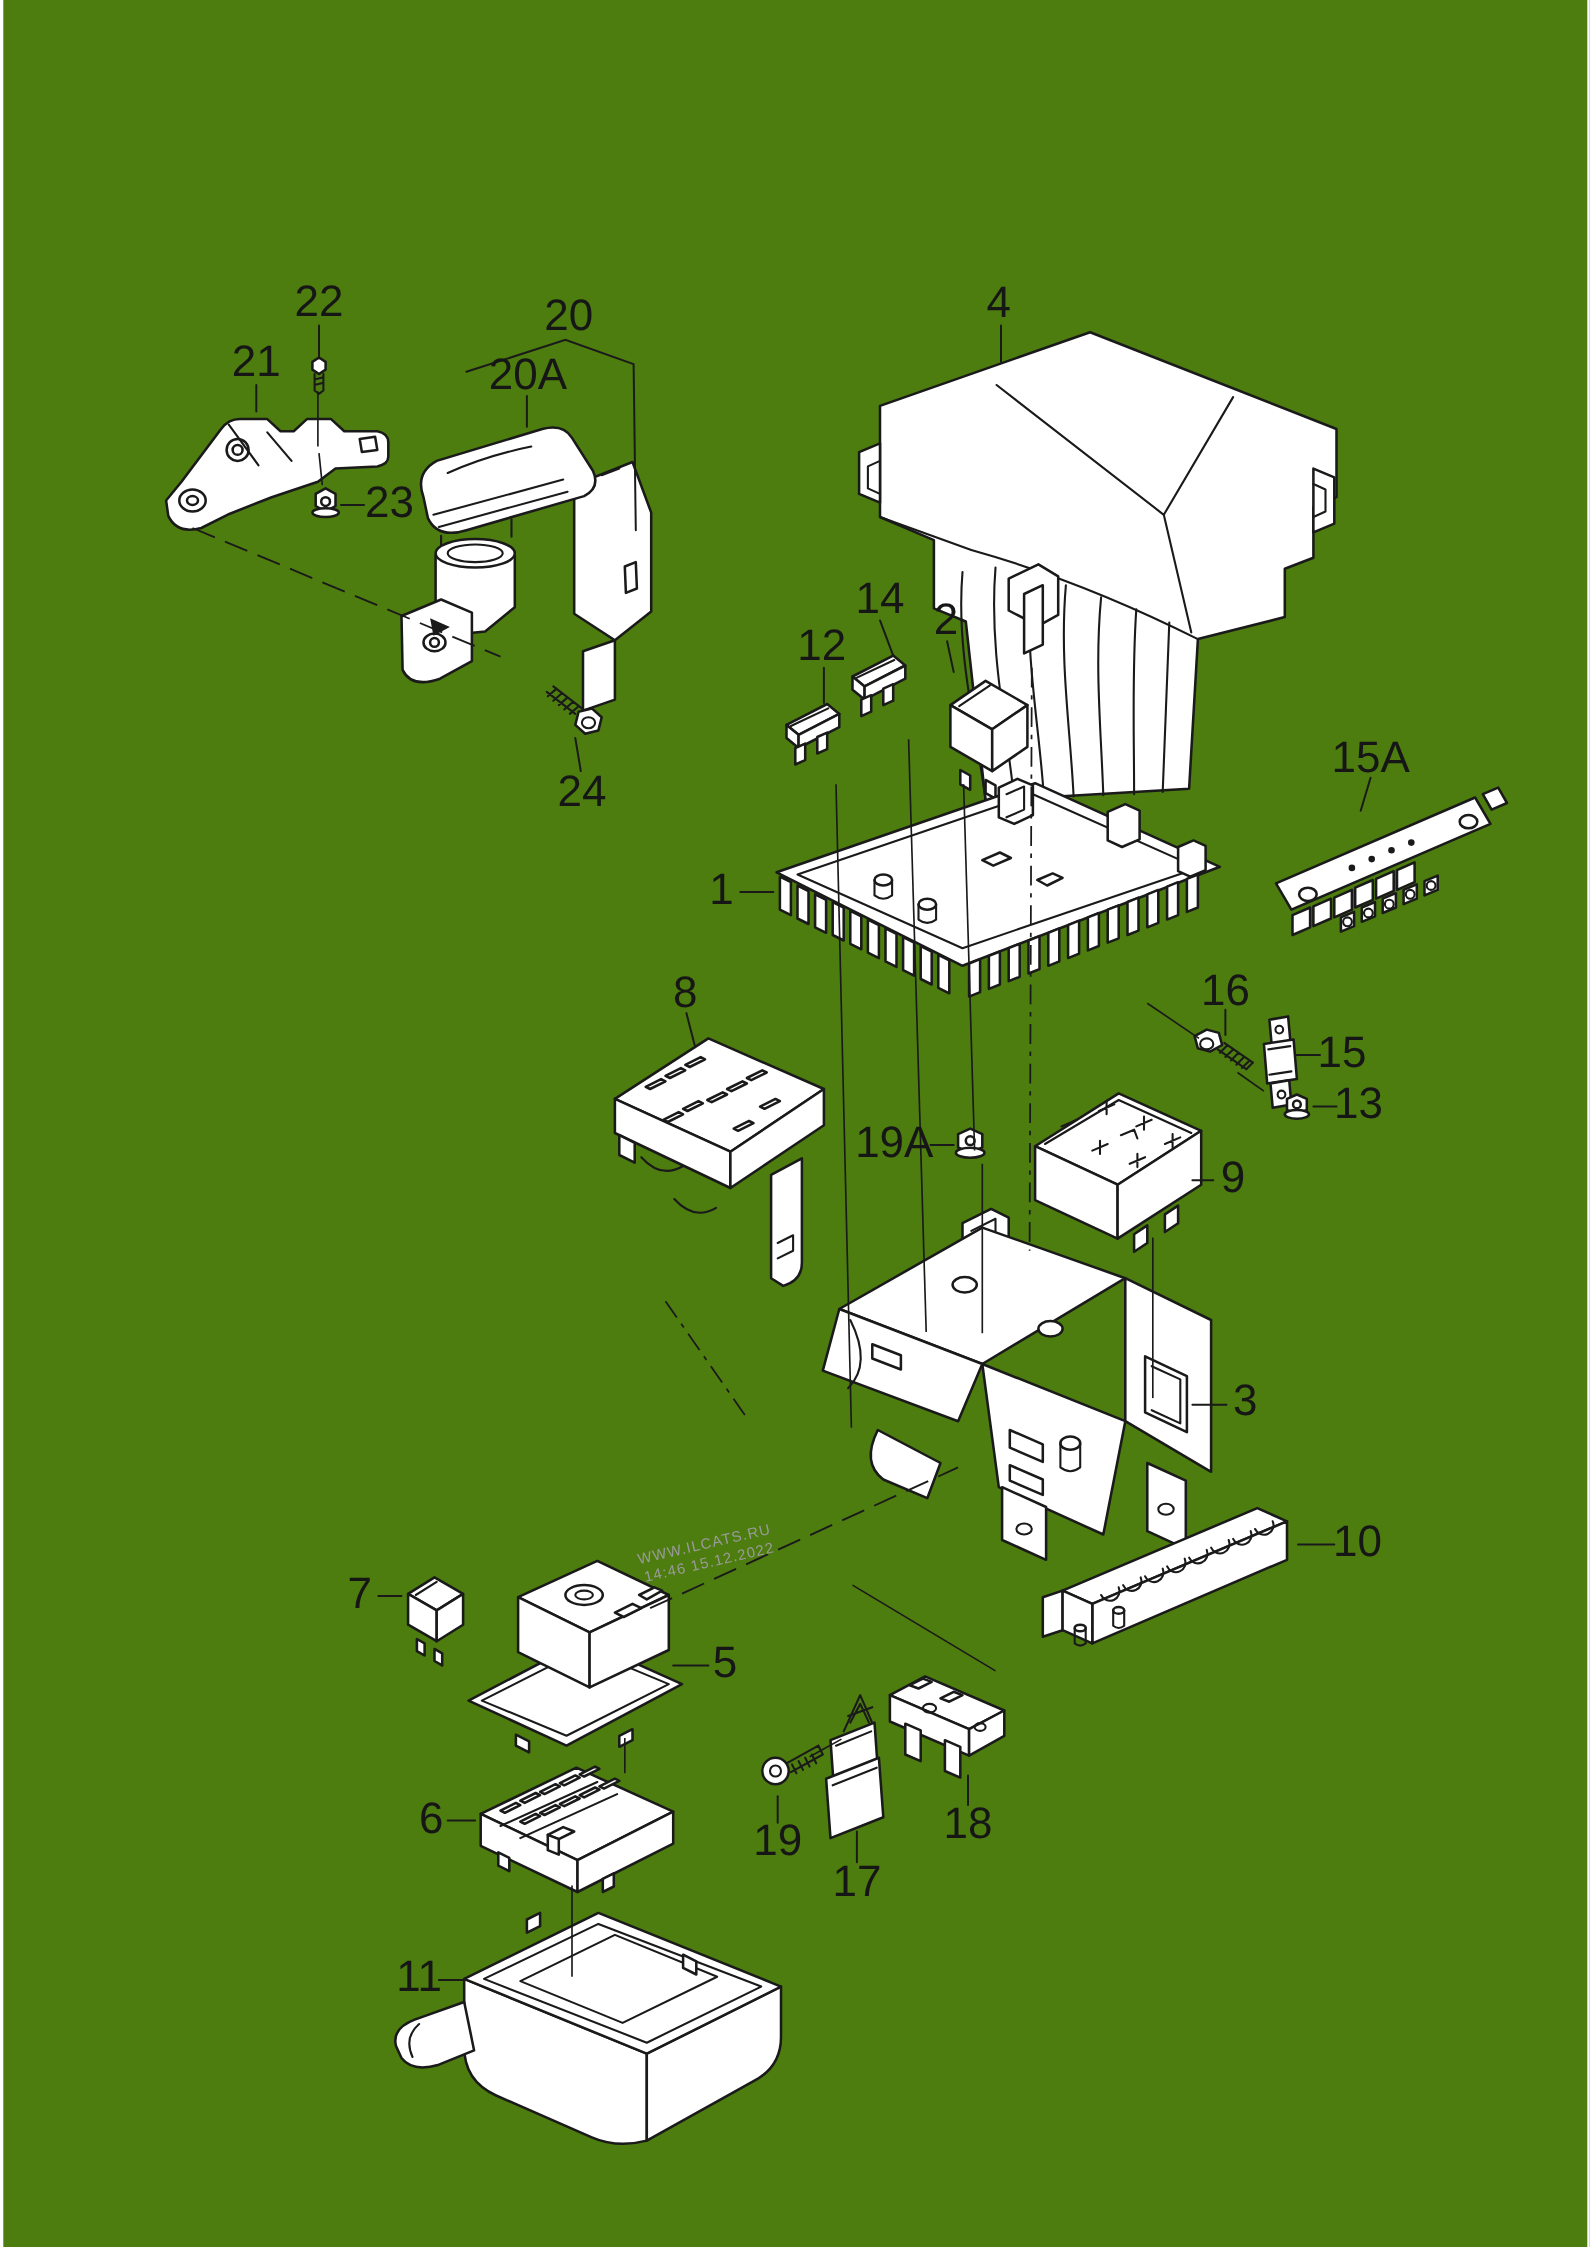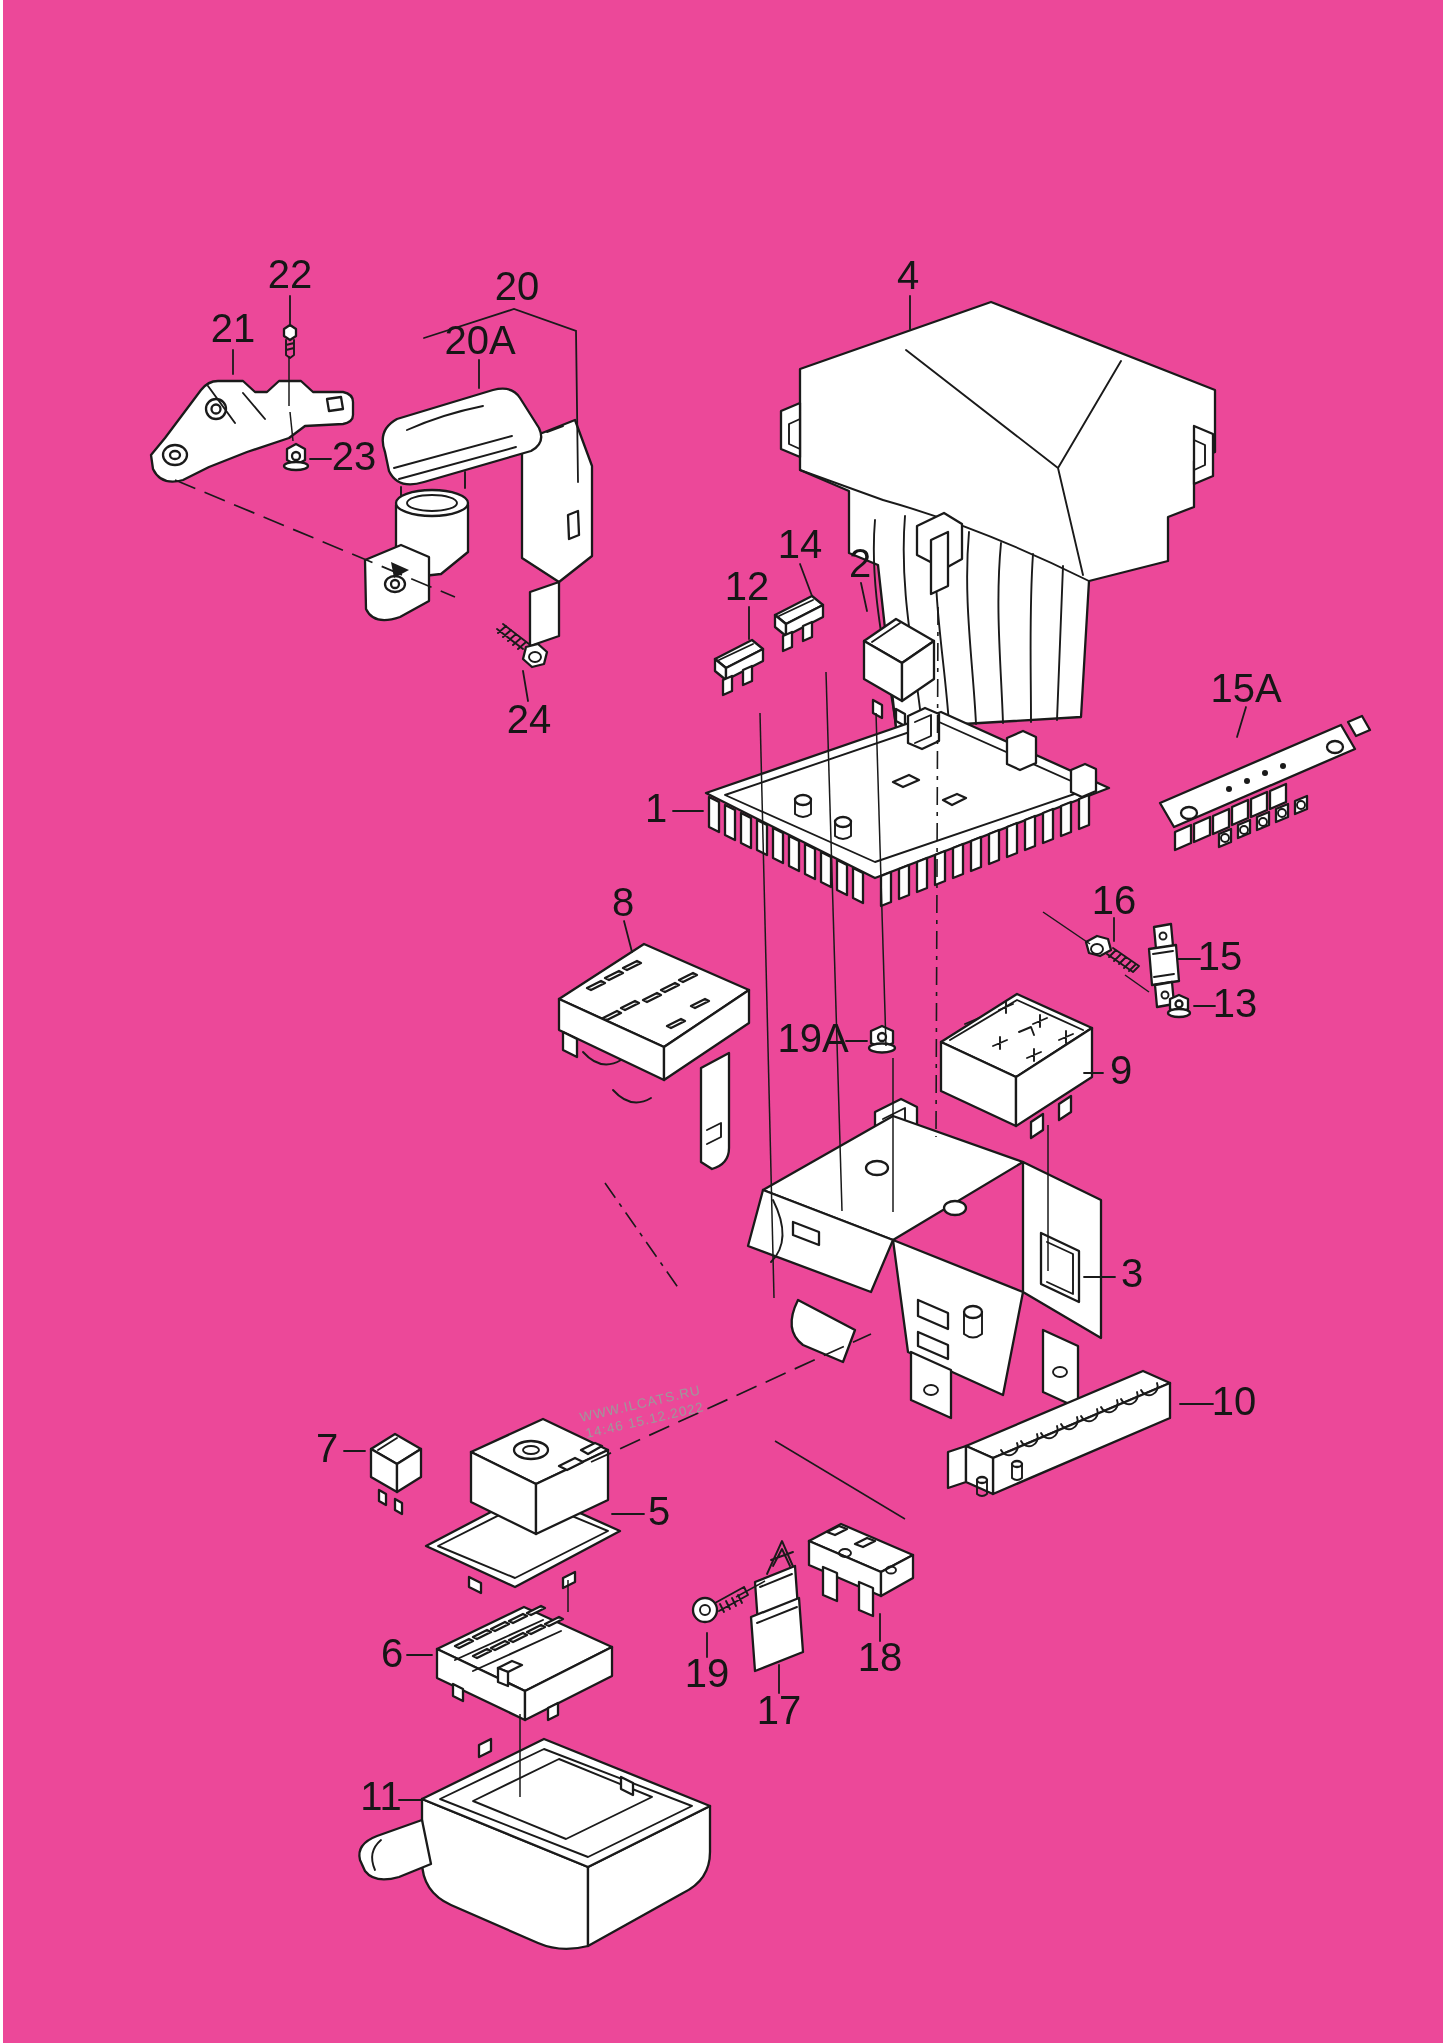--- a/index.html
+++ b/index.html
@@ -1,16 +1,16 @@
 <!DOCTYPE html>
 <html><head>
 <meta charset="utf-8">
 <style>
   html,body{margin:0;padding:0;background:#ffffff;}
-  .stage{width:1440px;height:2043px;position:relative;background:#ec4899;margin:0 auto;font-family:"Liberation Sans",sans-serif;}
+  .stage{width:1440px;height:2043px;position:relative;background:#4d7c0f;margin:0 auto;font-family:"Liberation Sans",sans-serif;}
   svg{display:block;}
   .ol{fill:#ffffff;stroke:#1a1a1a;stroke-width:2.3;stroke-linejoin:round;stroke-linecap:round;}
   .nf{fill:none;stroke:#1a1a1a;stroke-width:1.9;stroke-linejoin:round;stroke-linecap:round;}
   .fillb{fill:#1a1a1a;stroke:none;}
   .thin{fill:none;stroke:#1a1a1a;stroke-width:1.5;}
   .lead{fill:none;stroke:#1a1a1a;stroke-width:1.8;stroke-linecap:round;}
   .dash1{fill:none;stroke:#1a1a1a;stroke-width:1.7;stroke-dasharray:22 10;}
   .dashdot{fill:none;stroke:#1a1a1a;stroke-width:1.6;stroke-dasharray:18 7 4 7;}
   text.callout{font-family:"Liberation Sans",sans-serif;font-size:40px;fill:#161616;text-anchor:middle;dominant-baseline:middle;}
   text.wm{font-family:"Liberation Sans",sans-serif;font-size:13.5px;letter-spacing:1px;fill:#9b9b9b;}

